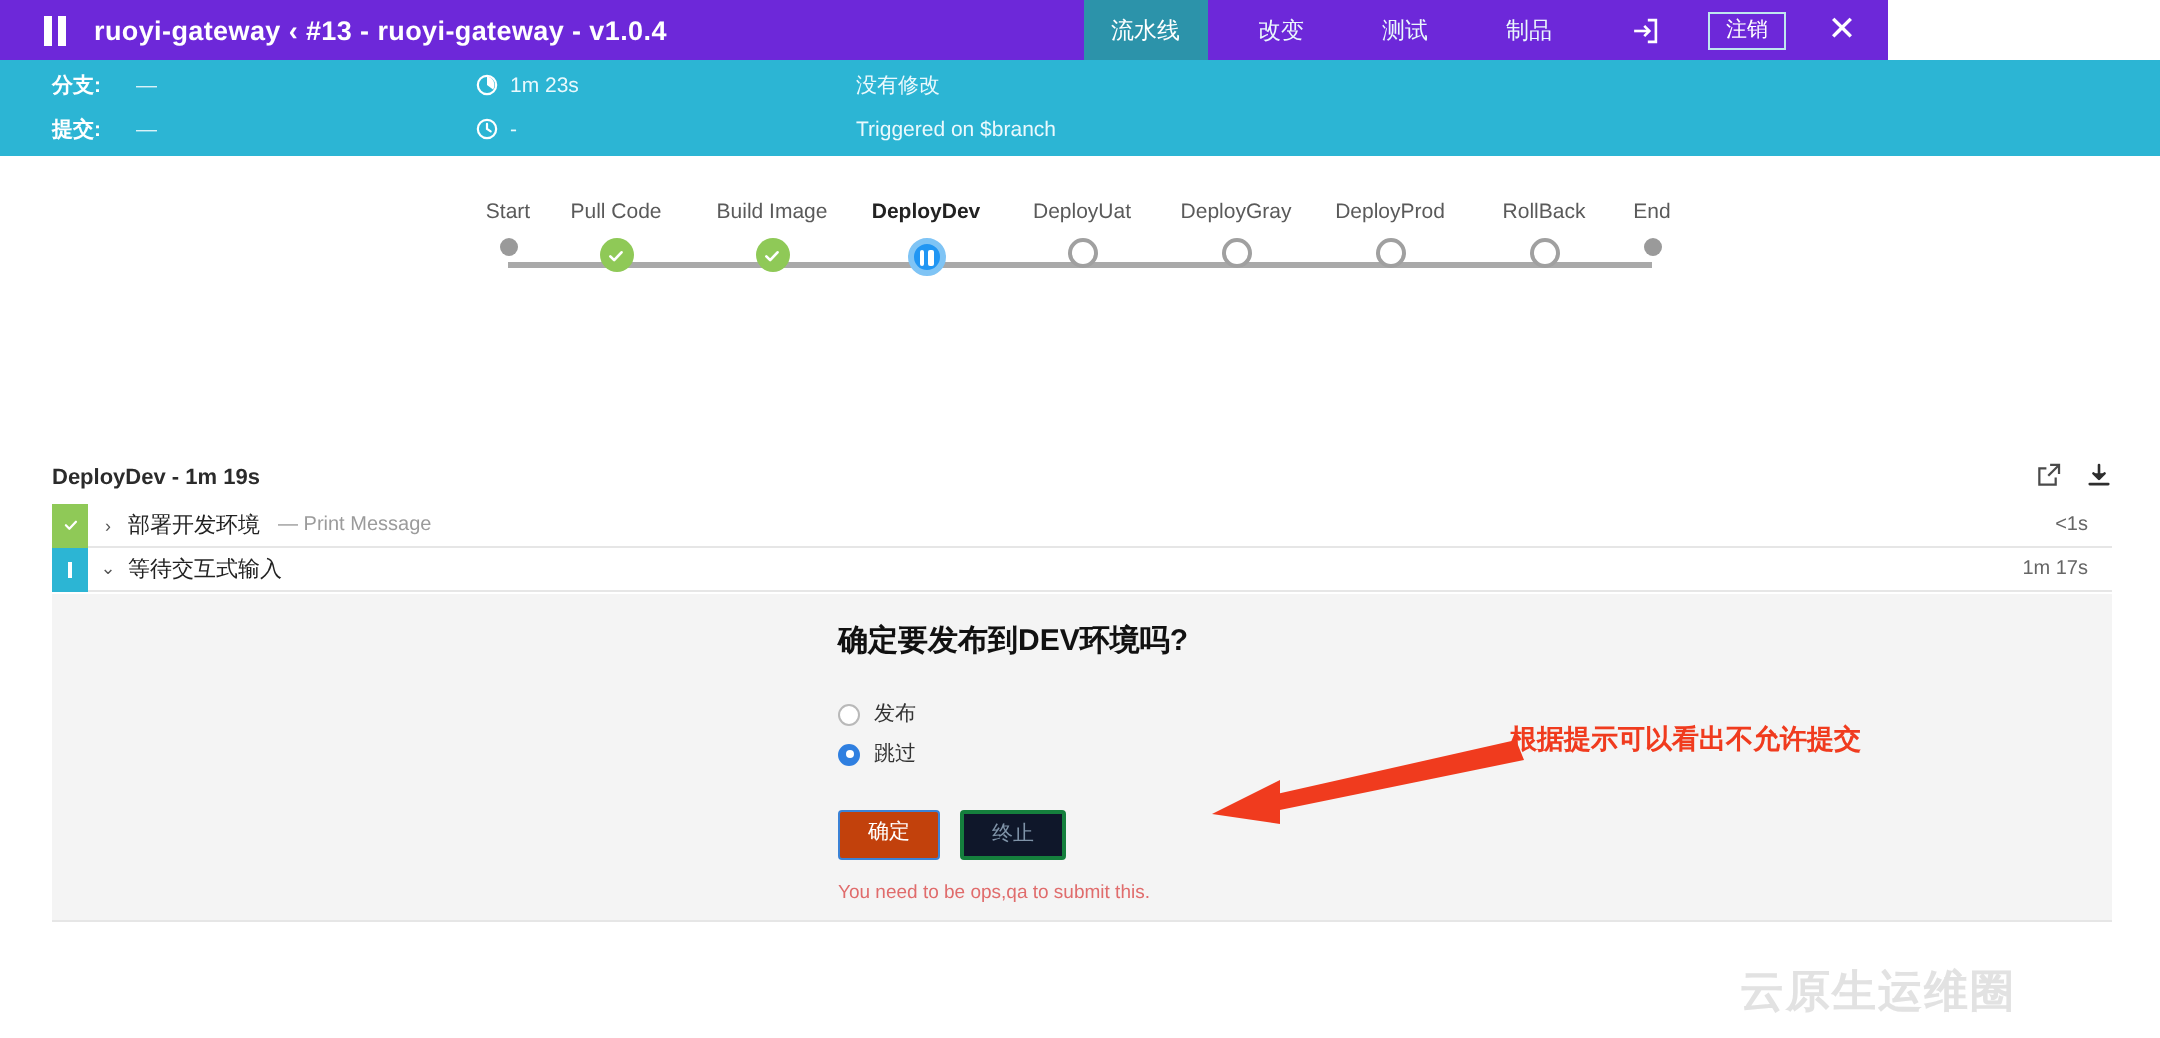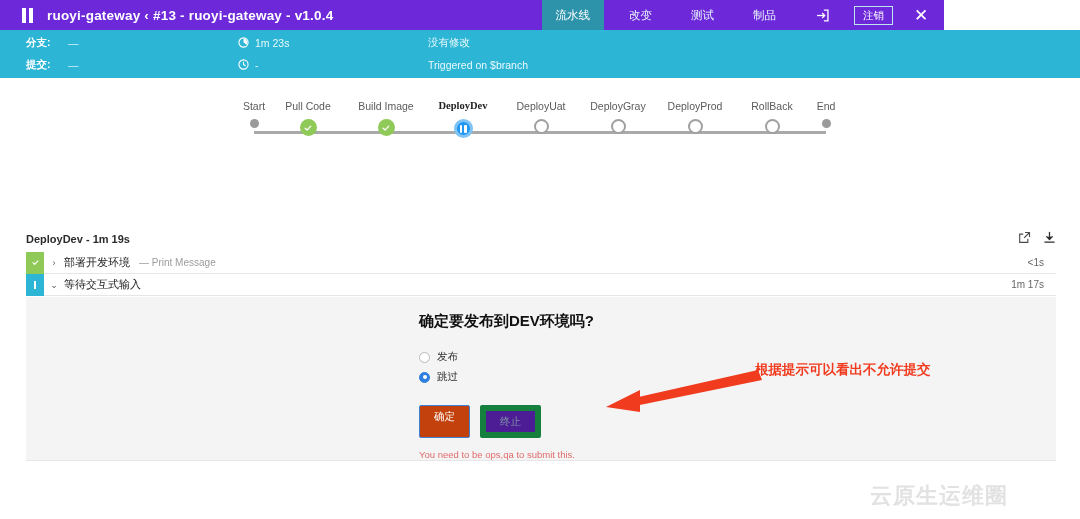--- a/index.html
+++ b/index.html
@@ -125,21 +125,21 @@
   }
   .radio.checked { border-color:#2f7fe0; background:#2f7fe0; }
   .radio.checked::after { content:""; width:4px; height:4px; border-radius:50%; background:#fff; }
   .radio-label { font-size:10.5px; color:#333; margin-left:7px; white-space:nowrap; }
   .btn-row { margin-top:20px; display:flex; gap:10px; }
   .btn {
     font-size:10.5px; padding:4px 14px; cursor:pointer; line-height:13px;
     border-radius:2px; white-space:nowrap;
   }
   .btn-primary { background:#c2410c; color:#fff; border:1px solid #3b82d6; }
-  .btn-ghost { background:#4c1d95; color:#7f93a8; border:6px solid #15803d; }
+  .btn-ghost { background:#0f172a; color:#7f93a8; border:2px solid #15803d; }
   .err-text { margin-top:11px; font-size:9.5px; color:#e06c6c; white-space:nowrap; }
 
   
   .annot-text {
     position:absolute; left:755px; top:361px; color:#f03b1e;
     font-size:13.5px; font-weight:700; white-space:nowrap;
   }
   .annot-arrow { position:absolute; left:590px; top:368px; }
 
   
@@ -254,21 +254,21 @@
       <div class="stage-label">Build Image</div>
       <div class="stage-node">
         <div class="node-done">
           <svg width="10" height="10" viewBox="0 0 12 12">
               <path d="M2.6 6.2l2.3 2.3 4.4-4.7" fill="none" stroke="#ffffff" stroke-width="1.6" stroke-linecap="round" stroke-linejoin="round"></path>
             </svg>
         </div>
       </div>
     </div>
 
-    <div class="stage current" style="left:223px;font-family:Liberation Serif, serif;">
+    <div class="stage current" style="left:223px;">
       <div class="stage-label">DeployDev</div>
       <div class="stage-node">
         <div class="node-active">
             <i></i>
             <i></i>
           </div>
       </div>
     </div>
 
     <div class="stage" style="left:301px;">

